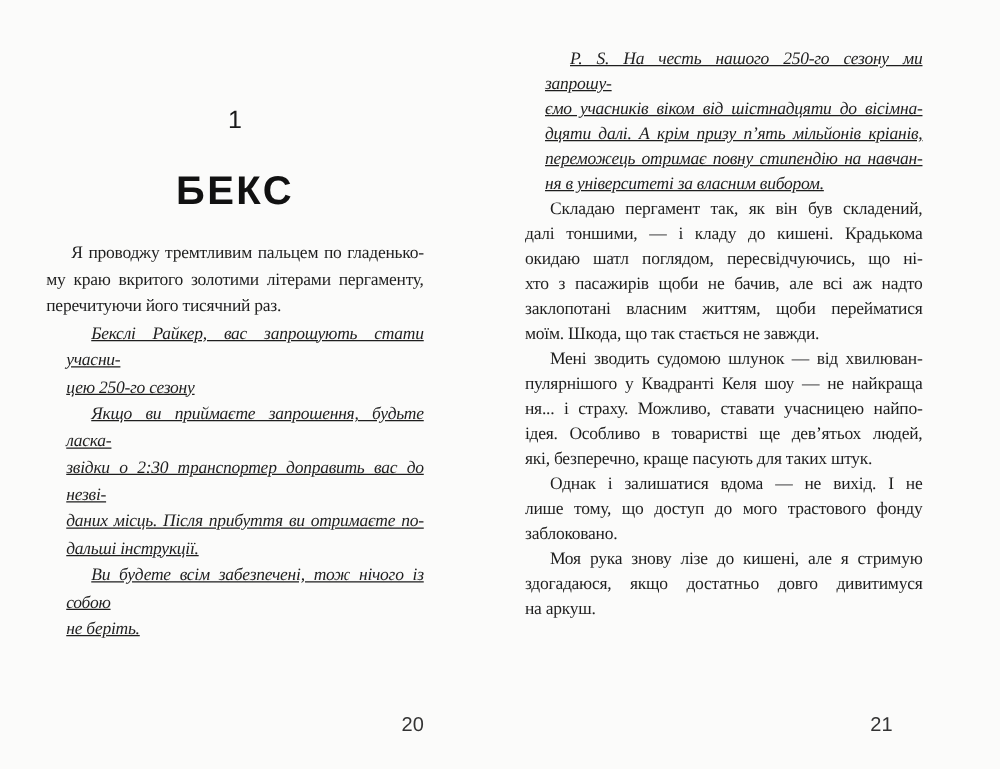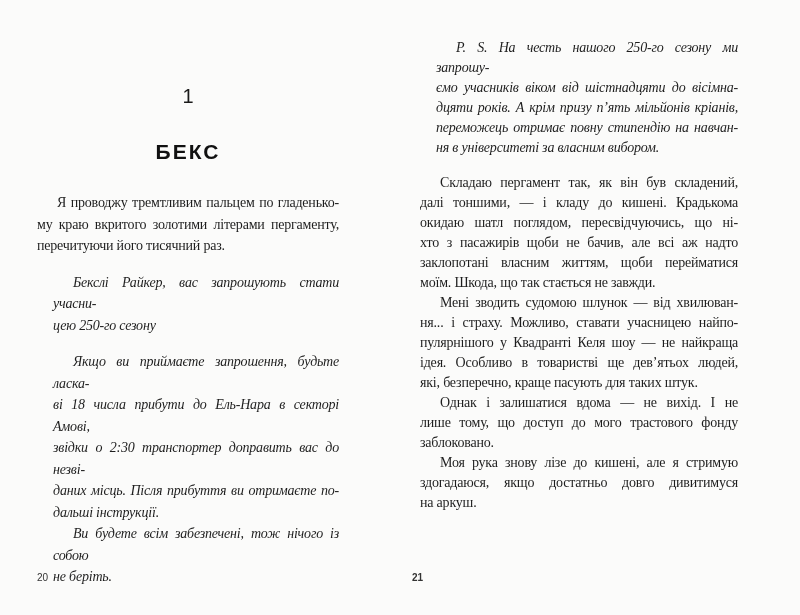--- a/index.html
+++ b/index.html
@@ -27,60 +27,60 @@
     font-family: "Liberation Sans", sans-serif;
     font-size: 20px;
     line-height: 24px;
     font-weight: 400;
     color: #1a1a1a;
   }
   .chapter-title {
     margin: 30px 0 0 0;
     text-align: center;
     font-family: "Liberation Sans", sans-serif;
-    font-size: 21px;
+    font-size: 32px;
     line-height: 28px;
     font-weight: 700;
     letter-spacing: 2px;
     color: #111;
   }
   .page-left .body { margin-top: 26px; }
 
   .line {
     font-size: 14px;
     letter-spacing: -0.2px;
     line-height: 21.5px;
     text-align: justify;
     text-align-last: justify;
     white-space: normal;
   }
   .page-right .line { line-height: 20px; }
   .line.final { text-align-last: left; }
   .line.first { text-indent: 20px; }
 
   .para { margin: 0; }
-  .para.gap { margin-top: 15px; }
-  .para.quote { font-style: italic; margin-left: 16px; }
+  .para.gap { }
+  .para.quote { font-style: italic; margin-left: 16px; text-decoration: underline; }
   .para.qcenter .line,
   .para.qcenter .line.final {
     text-align: center;
     text-align-last: center;
     text-indent: 0;
   }
 
   .pagenum {
     position: absolute;
     top: 572px;
     font-family: "Liberation Sans", sans-serif;
-    font-size: 10px;
+    font-size: 16px;
     color: #333;
-    text-align: left;
+    text-align: right;
   }
   .pagenum-left  { left: 37px;  width: 302px; }
-  .pagenum-right { left: 412px; width: 318px; font-weight: bold; }
+  .pagenum-right { left: 396px; width: 318px; }
 </style>
 </head>
 <body>
 
 <div class="book">
 
   <section class="page page-left">
     <div class="chapter-number">1</div>
     <h1 class="chapter-title">БЕКС</h1>
     <div class="body">
@@ -88,53 +88,52 @@
           <div class="line first">Я проводжу тремтливим пальцем по гладенько-</div>
           <div class="line">му краю вкритого золотими літерами пергаменту,</div>
           <div class="line final">перечитуючи його тисячний раз.</div>
         </div>
         <div class="para quote gap">
           <div class="line first">Бекслі Райкер, вас запрошують стати учасни-</div>
           <div class="line final">цею 250-го сезону</div>
         </div>
         <div class="para quote gap">
           <div class="line first">Якщо ви приймаєте запрошення, будьте ласка-</div>
-          <div class="line">ві 18 числа прибути до Ель-Нара в секторі Амові,</div>
           <div class="line">звідки о 2:30 транспортер доправить вас до незві-</div>
           <div class="line">даних місць. Після прибуття ви отримаєте по-</div>
           <div class="line final">дальші інструкції.</div>
         </div>
         <div class="para quote">
           <div class="line first">Ви будете всім забезпечені, тож нічого із собою</div>
           <div class="line final">не беріть.</div>
         </div>
       </div>
   </section>
 
   <section class="page page-right">
     <div class="body">
         <div class="para quote">
           <div class="line first">P. S. На честь нашого 250-го сезону ми запрошу-</div>
           <div class="line">ємо учасників віком від шістнадцяти до вісімна-</div>
-          <div class="line">дцяти років. А крім призу п’ять мільйонів кріанів,</div>
+          <div class="line">дцяти далі. А крім призу п’ять мільйонів кріанів,</div>
           <div class="line">переможець отримає повну стипендію на навчан-</div>
           <div class="line final">ня в університеті за власним вибором.</div>
         </div>
         <div class="para normal gap">
           <div class="line first">Складаю пергамент так, як він був складений,</div>
           <div class="line">далі тоншими, — і кладу до кишені. Крадькома</div>
           <div class="line">окидаю шатл поглядом, пересвідчуючись, що ні-</div>
           <div class="line">хто з пасажирів щоби не бачив, але всі аж надто</div>
           <div class="line">заклопотані власним життям, щоби перейматися</div>
           <div class="line final">моїм. Шкода, що так стається не завжди.</div>
         </div>
         <div class="para normal">
           <div class="line first">Мені зводить судомою шлунок — від хвилюван-</div>
+          <div class="line">пулярнішого у Квадранті Келя шоу — не найкраща</div>
           <div class="line">ня... і страху. Можливо, ставати учасницею найпо-</div>
-          <div class="line">пулярнішого у Квадранті Келя шоу — не найкраща</div>
           <div class="line">ідея. Особливо в товаристві ще дев’ятьох людей,</div>
           <div class="line final">які, безперечно, краще пасують для таких штук.</div>
         </div>
         <div class="para normal">
           <div class="line first">Однак і залишатися вдома — не вихід. І не</div>
           <div class="line">лише тому, що доступ до мого трастового фонду</div>
           <div class="line final">заблоковано.</div>
         </div>
         <div class="para normal">
           <div class="line first">Моя рука знову лізе до кишені, але я стримую</div>

